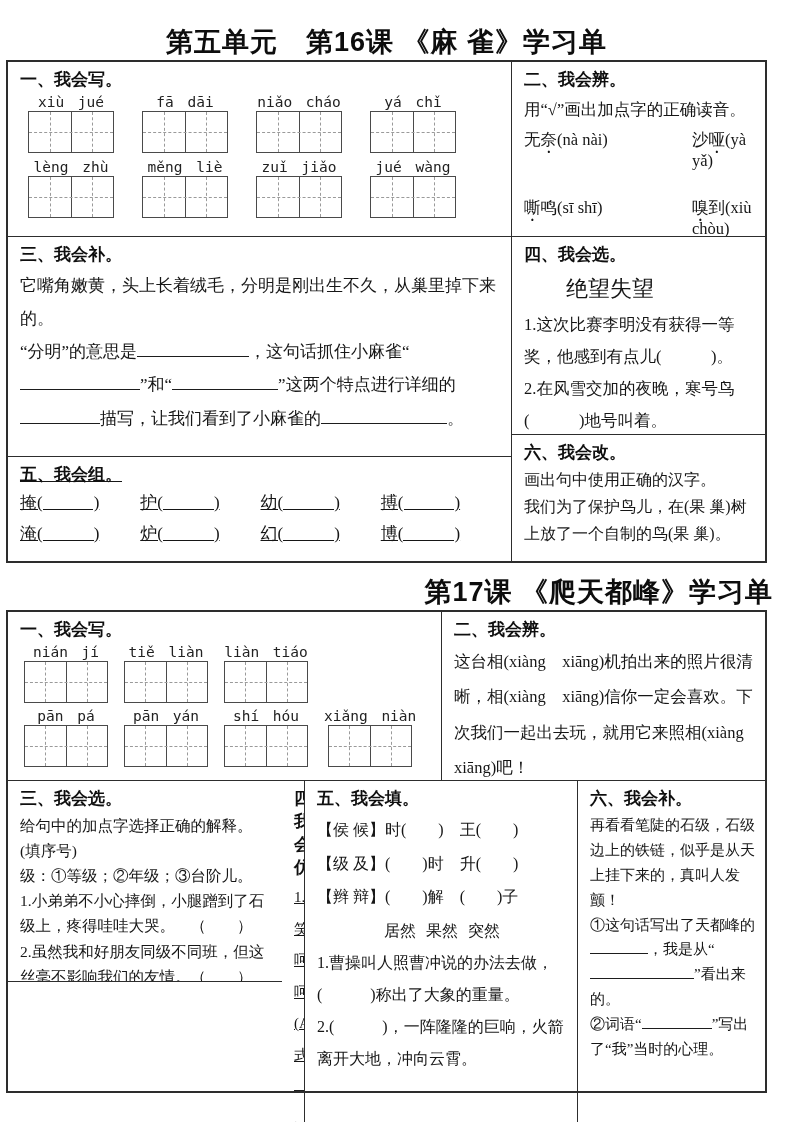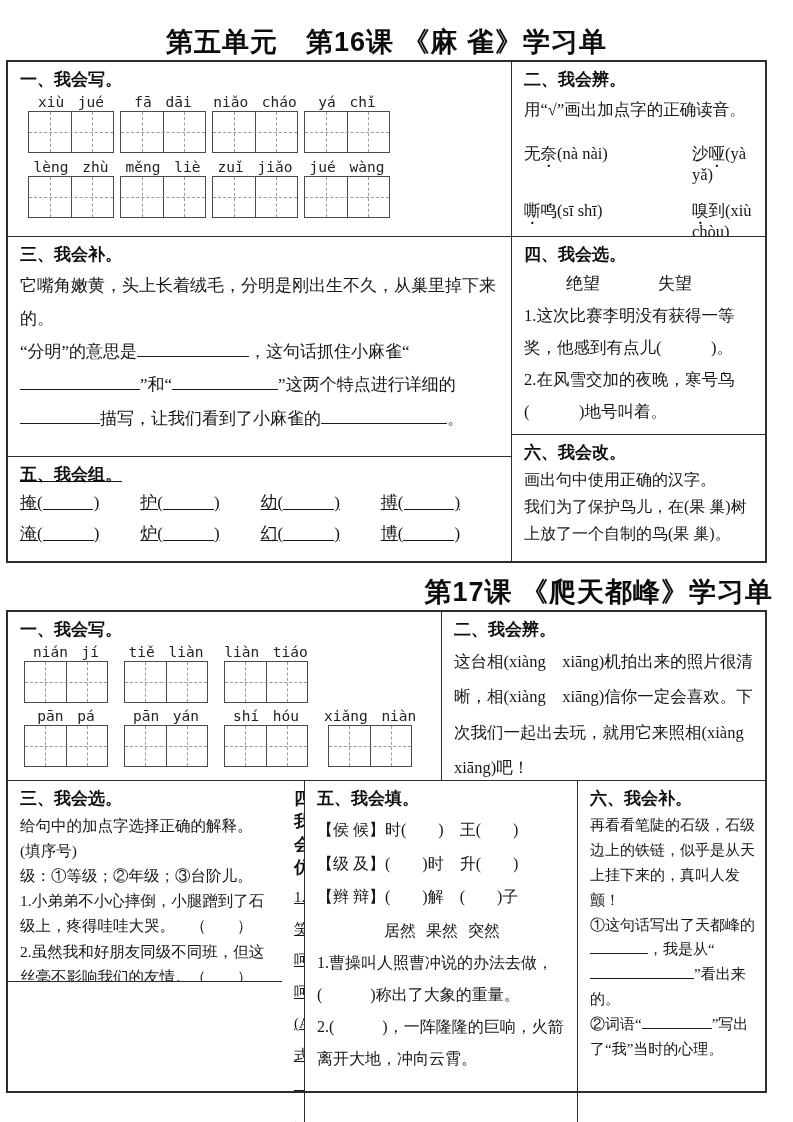--- a/index.html
+++ b/index.html
@@ -23,43 +23,43 @@
   .sheet-17{height:483px;display:flex;flex-direction:column;}
   .col{display:flex;flex-direction:column;box-sizing:border-box;}
   .cell{box-sizing:border-box;padding:5px 10px 4px 12px;overflow:hidden;}
   .bb{border-bottom:1.5px solid #2d2d2d;}
   .br{border-right:1.5px solid #2d2d2d;}
   .sec-h{
     font-family:"Liberation Sans",sans-serif;font-weight:bold;
     font-size:17px;color:#0f0f0f;margin:1px 0 3px 0;
   }
   
-  .grids-row{display:flex;gap:6px;padding-left:8px;margin-top:1px;}
+  .grids-row{display:flex;gap:28px;padding-left:8px;margin-top:1px;}
   .grid-group{display:flex;flex-direction:column;align-items:center;}
   .py{
     font-family:"DejaVu Sans Mono",monospace;font-size:14.5px;color:#222;
     margin-bottom:1px;white-space:nowrap;word-spacing:5px;
   }
   .tian{width:86px;height:42px;border:1.5px solid #4a4a4a;display:flex;position:relative;box-sizing:border-box;background:#fff;}
   .tian::after{content:"";position:absolute;top:50%;left:0;right:0;border-top:1px dashed #9a9a9a;}
   .tian .half{flex:1;position:relative;}
   .tian .half + .half{border-left:1.4px solid #4a4a4a;}
   .tian .half::before{content:"";position:absolute;left:50%;top:0;bottom:0;border-left:1px dashed #9a9a9a;}
   .t17-grids .grids-row{gap:16px;padding-left:4px;}
   .t17-grids .tian{width:84px;}
   
   .para{line-height:1.95;}
   .bl{display:inline-block;border-bottom:1.4px solid #1d1d1d;height:1.05em;vertical-align:baseline;}
   .dotted{position:relative;display:inline-block;}
   .dotted::after{content:"·";position:absolute;left:50%;transform:translateX(-50%);bottom:-0.72em;font-weight:bold;font-size:0.85em;color:#111;}
   
   .dz-instruction{margin-top:6px;line-height:1.6;}
-  .dz-grid{display:grid;grid-template-columns:168px 1fr;row-gap:15px;margin-top:20px;}
-  
-  .choice-words{display:flex;gap:58px;padding-left:42px;line-height:1.8;font-size:17px;align-items:flex-end;}
+  .dz-grid{display:grid;grid-template-columns:168px 1fr;row-gap:26px;margin-top:6px;}
+  
+  .choice-words{display:flex;padding-left:42px;line-height:1.8;font-size:22px;align-items:flex-end;}
   .c16-4 .para{line-height:1.95;}
   
   .zu-grid{display:grid;grid-template-columns:repeat(4,1fr);row-gap:2px;font-size:17px;line-height:1.7;margin-top:2px;}
   
   .t2-top{display:flex;height:168px;}
   .t2-top .left{width:434px;}
   .t2-top .right{flex:1;}
   .t2-bottom{display:flex;flex:1;}
   .colA{width:297px;display:flex;box-sizing:border-box;}
   .colA .c17-3{height:201px;}

